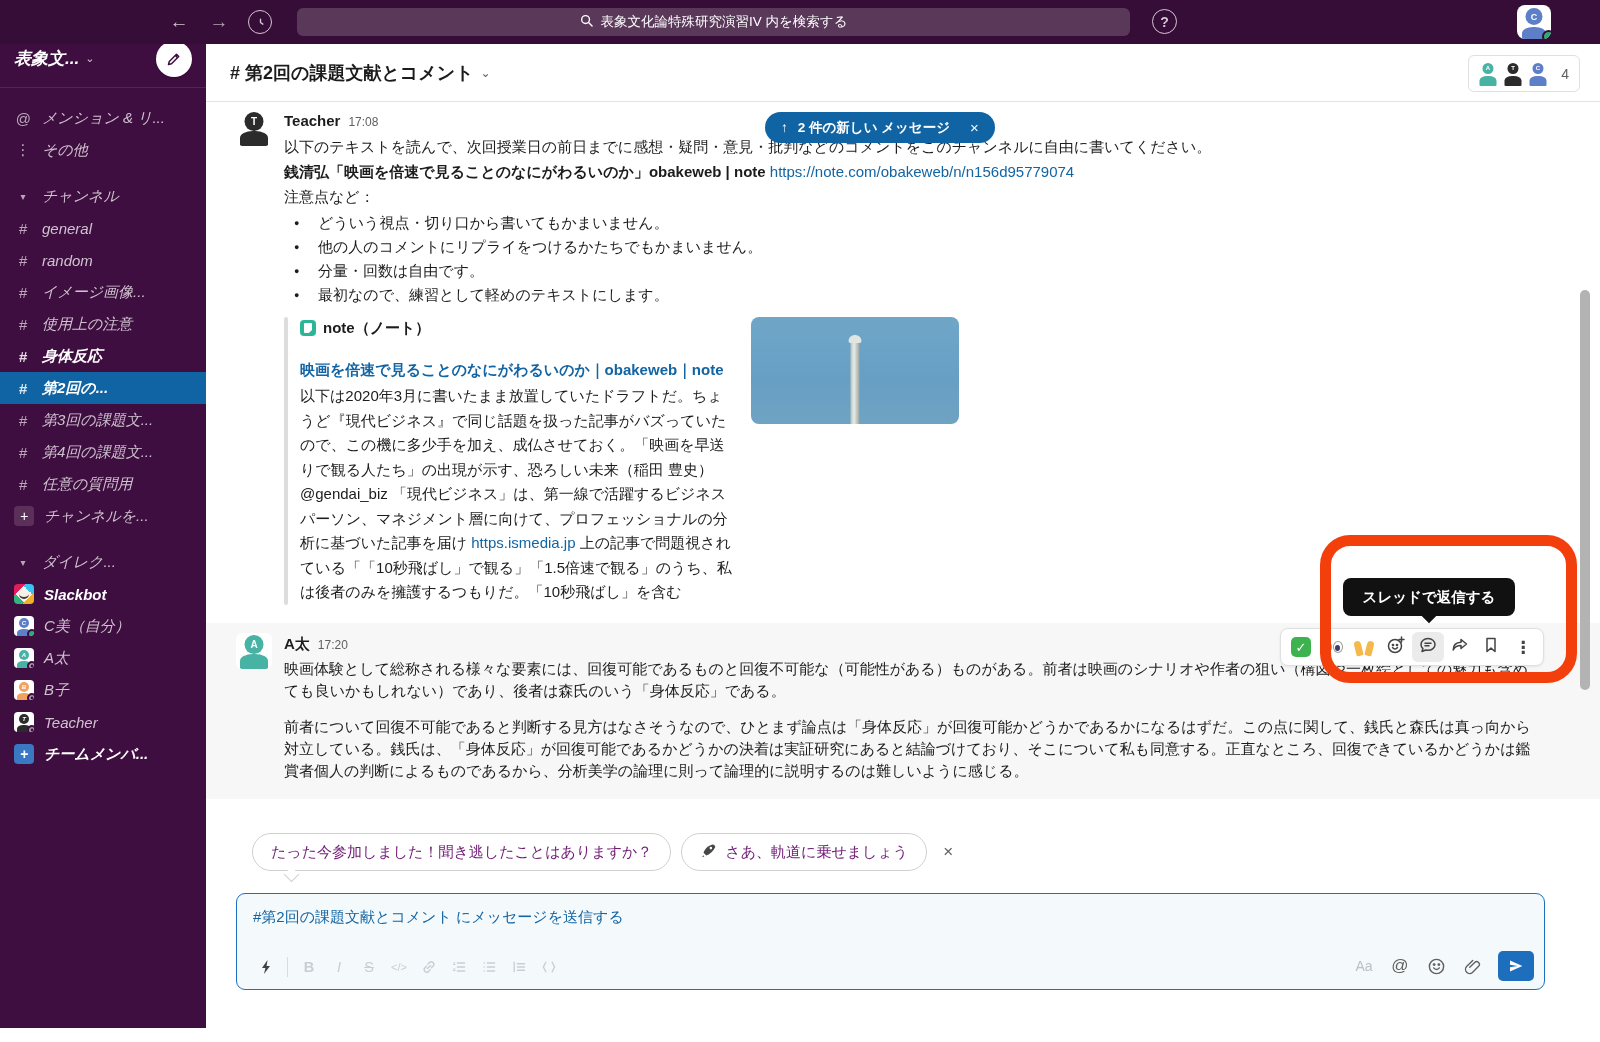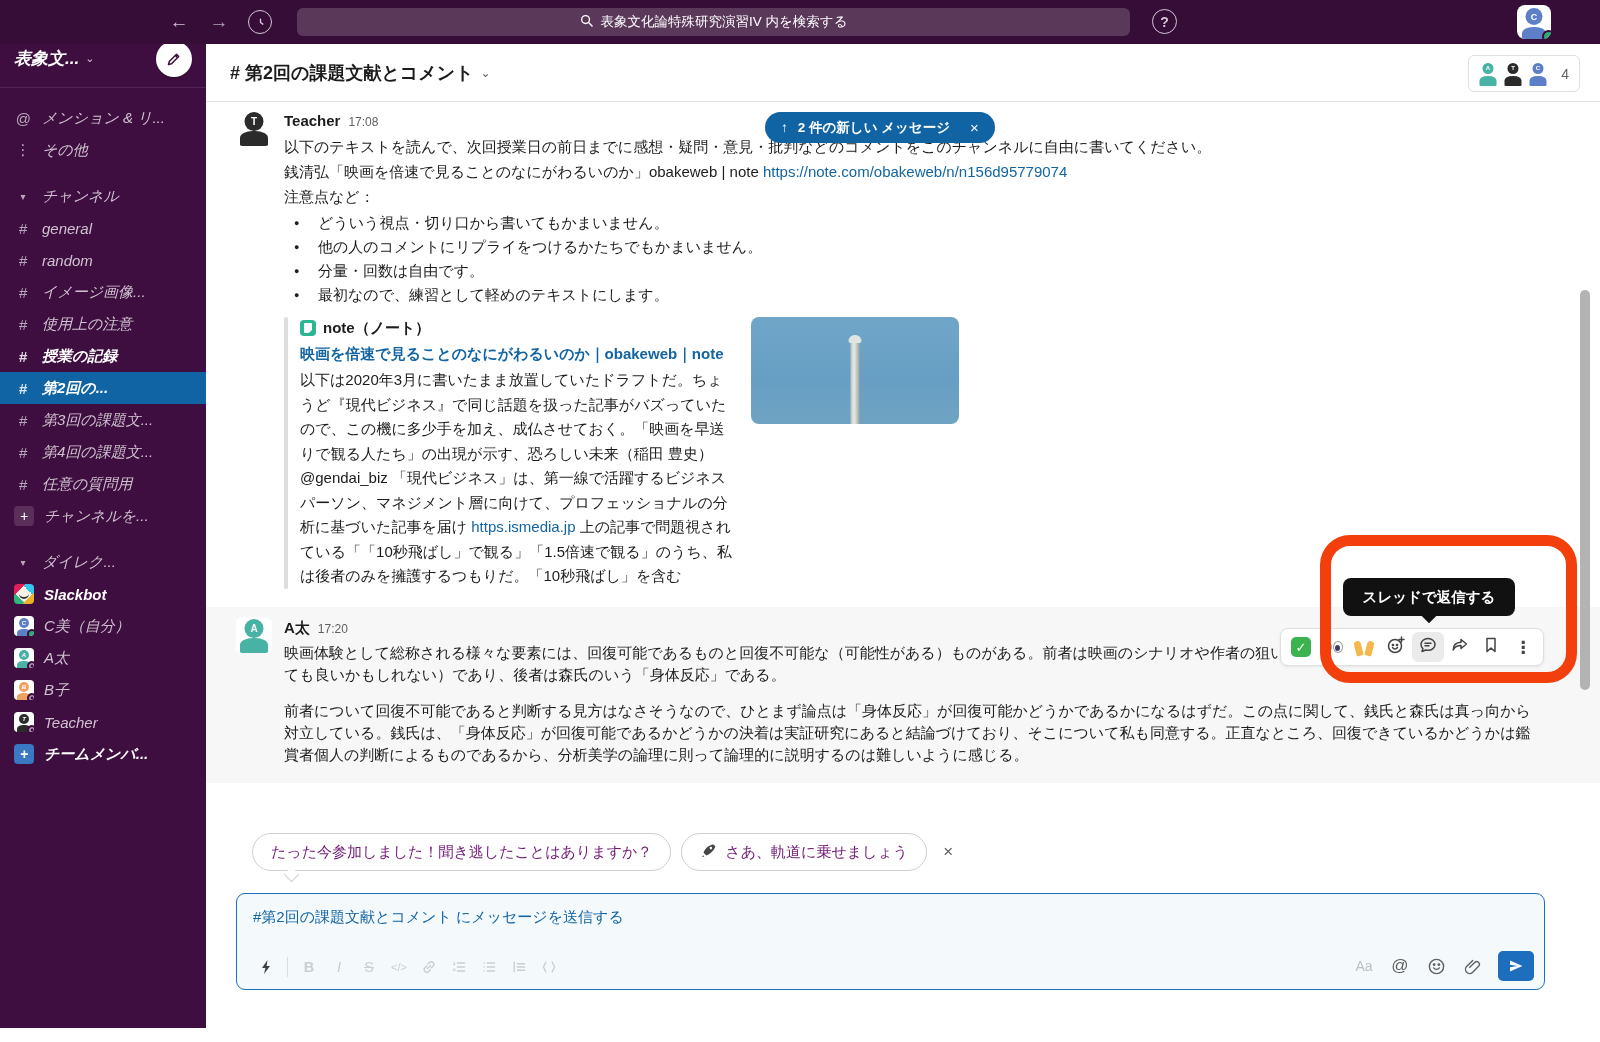--- a/index.html
+++ b/index.html
@@ -76,33 +76,33 @@
   .messages { position:absolute; left:0; top:58px; width:100%; }
   .msg { display:flex; gap:12px; padding:8px 64px 8px 30px; }
   .msg.highlight { background:#F7F7F7; margin-top:10px; padding-top:10px; padding-bottom:14px; }
   .avatar36 { width:36px; height:36px; flex:0 0 36px; border-radius:6px; background:#fff; }
   .mbody { flex:1; min-width:0; color:#1D1C1D; font-size:15px; line-height:22px; }
   .mhead { display:flex; align-items:baseline; gap:8px; }
   .mauthor { font-weight:800; font-size:15px; color:#1D1C1D; }
   .mtime { font-size:12px; color:#616061; }
   .mbody p { margin:3px 0; }
   .ref-line { margin-top:9px; }
-  .ref-bold { font-weight:400; }
+  .ref-bold { font-weight:700; }
   a.link { color:#1264A3; text-decoration:none; cursor:pointer; }
   .notes { margin-top:9px; }
   ul.bullets { list-style:none; margin:2px 0 0 8px; }
   ul.bullets li { position:relative; padding-left:26px; line-height:24px; }
   ul.bullets li::before { content:"●"; position:absolute; left:2px; top:0; font-size:9px; }
 
   
   .attach { display:flex; margin-top:10px; }
   .attach-bar { width:4px; border-radius:4px; background:#DDDDDD; margin-right:12px; flex:0 0 4px; }
   .attach-cols { display:flex; align-items:flex-start; }
   .attach-main { width:437px; }
-  .service-row { display:flex; align-items:center; gap:7px; margin-bottom:3px; }
+  .service-row { display:flex; align-items:center; gap:7px; margin-bottom:19px; }
   .note-icon { width:16px; height:16px; border-radius:4px; background:#2CB696; position:relative; flex:0 0 16px; }
   .note-icon::after { content:""; position:absolute; left:4px; top:3px; width:8px; height:10px; background:#fff;
     border-radius:1px; clip-path:polygon(0 0,100% 0,100% 70%,60% 100%,0 100%); }
   .service-name { font-weight:700; font-size:15px; }
   .attach-title { font-weight:700; color:#1264A3; line-height:24px; cursor:pointer; }
   .attach-body { line-height:24.5px; margin-top:2px; }
   .thumb { width:208px; height:107px; border-radius:8px; margin-left:14px; flex:0 0 208px;
     background:linear-gradient(180deg,#6FA6C8 0%,#679FC4 60%,#6FA3C2 100%); position:relative; overflow:hidden; }
   .thumb .tower { position:absolute; left:50%; transform:translateX(-50%); top:24px; bottom:-4px; width:9px;
     background:linear-gradient(90deg,#b9c2bd,#e8ece8 40%,#9aa49e); }
@@ -239,21 +239,21 @@
       <div class="srow">
         <span class="pre">#</span>
         <span>イメージ画像...</span>
       </div>
       <div class="srow">
         <span class="pre">#</span>
         <span>使用上の注意</span>
       </div>
       <div class="srow unread">
         <span class="pre">#</span>
-        <span>授業の記録</span>
+        <span>身体反応</span>
       </div>
       <div class="srow selected">
         <span class="pre">#</span>
         <span>第2回の...</span>
       </div>
       <div class="srow">
         <span class="pre">#</span>
         <span>第3回の課題文...</span>
       </div>
       <div class="srow">

